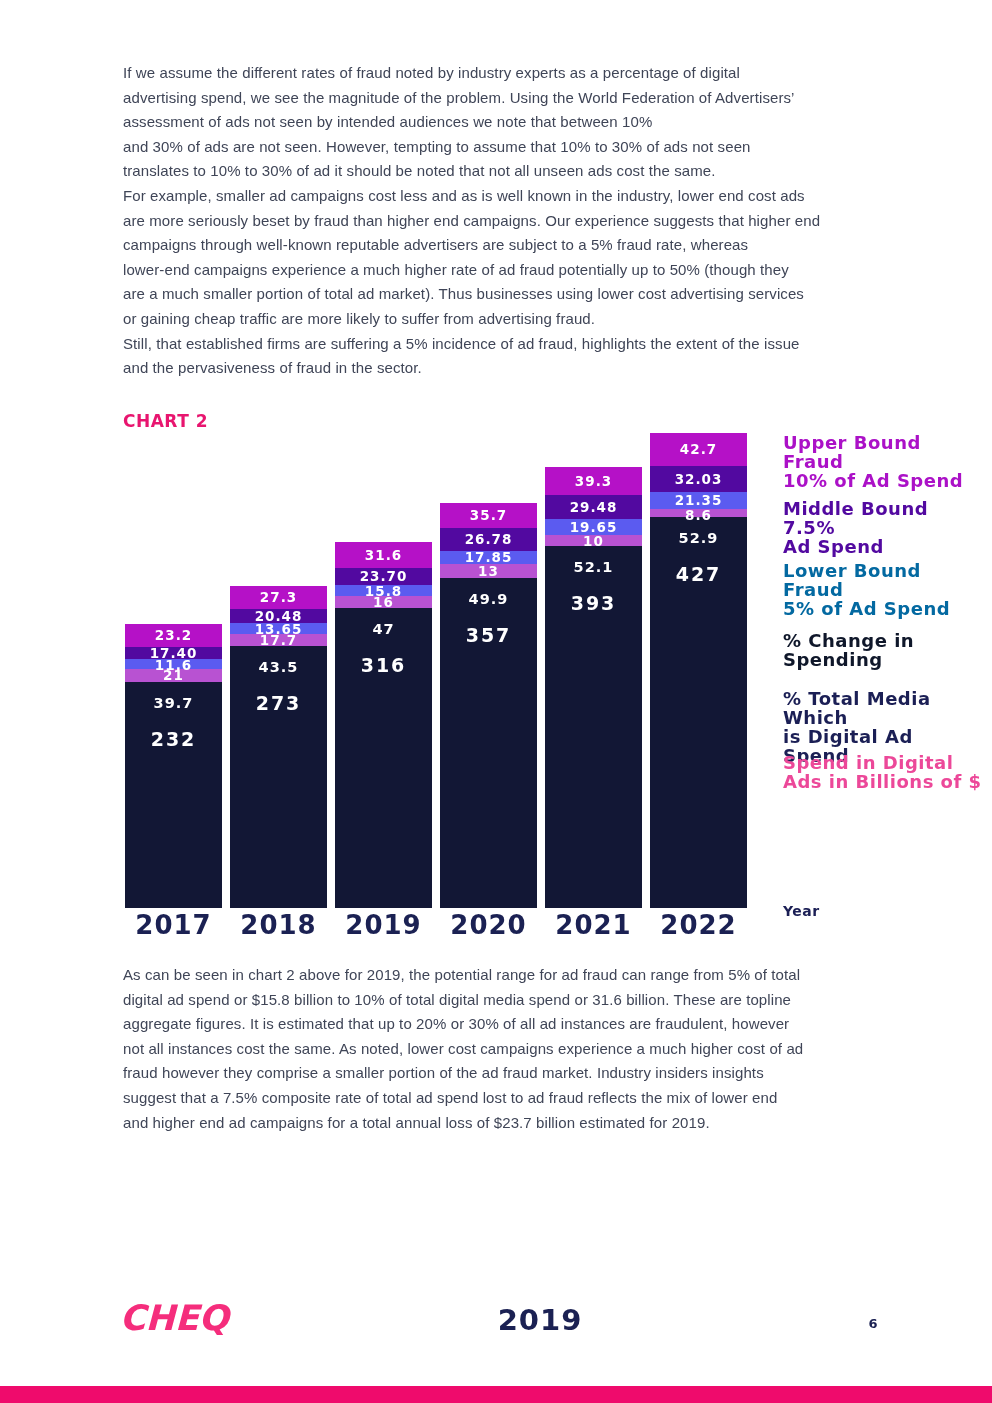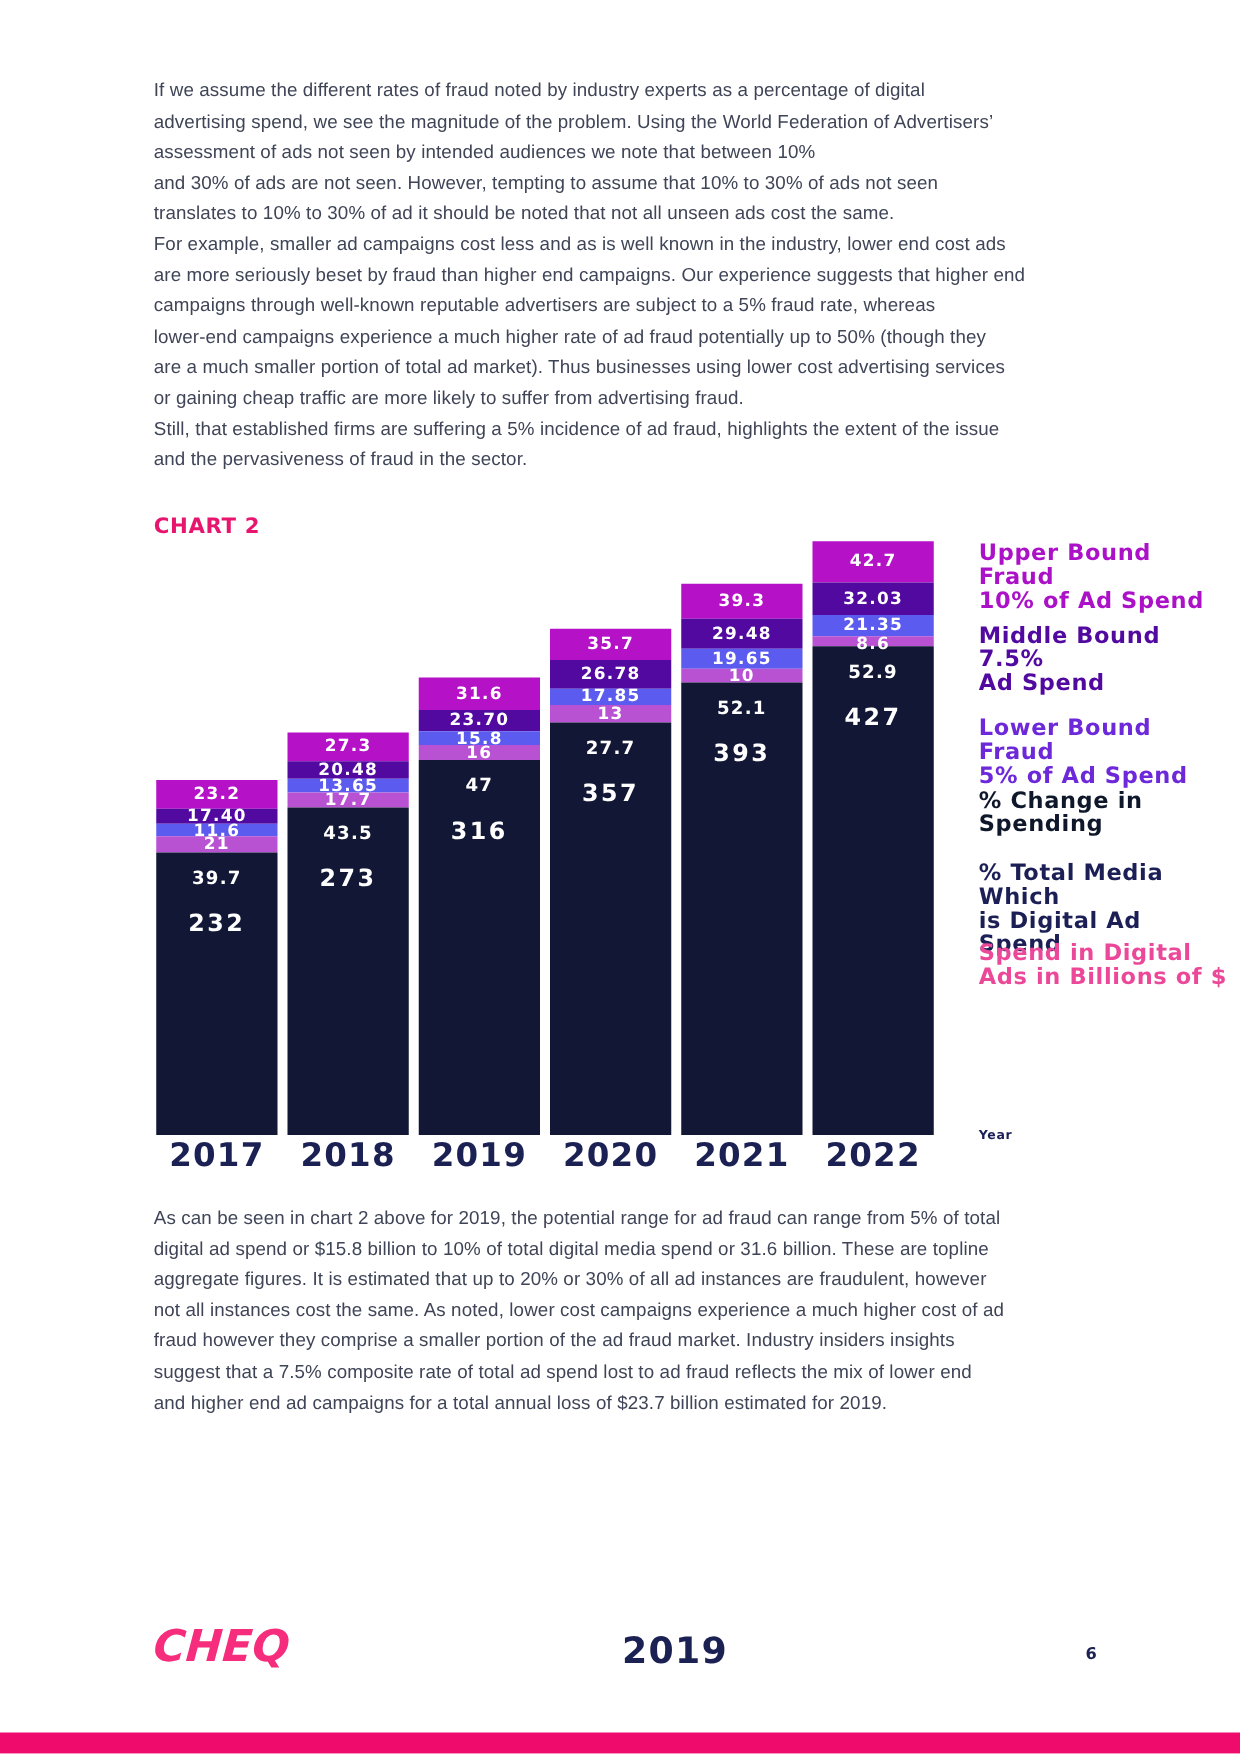--- a/index.html
+++ b/index.html
@@ -44,21 +44,21 @@
   }
   .legend-item {
     position:absolute; left:660px; width:200px;
     font-family:"DejaVu Sans", sans-serif; font-weight:bold;
     font-size:18px; line-height:19px; letter-spacing:0.5px;
     white-space:pre-line;
   }
   .year-axis-label {
     position:absolute; left:660px; top:478px;
     font-family:"DejaVu Sans", sans-serif; font-weight:bold;
-    font-size:10px; color:#1b1f55; letter-spacing:0.5px;
+    font-size:14px; color:#1b1f55; letter-spacing:0.5px;
   }
   .logo {
     position:absolute; left:123px; top:1298px;
     font-family:"DejaVu Sans", sans-serif; font-weight:bold; font-style:italic;
     font-size:35px; color:#f52d7c; letter-spacing:0px; transform:skewX(-4deg);
   }
   .footer-year {
     position:absolute; left:430px; top:1303px; width:220px; text-align:center;
     font-family:"DejaVu Sans", sans-serif; font-weight:bold;
     font-size:29px; color:#1b2153; letter-spacing:1px;
@@ -126,21 +126,21 @@
           <span class="spend-val">316</span>
         </div>
       </div>
       <div class="year-tick" style="left: 212px;">2019</div>
       <div class="bar" style="left: 317px; top: 78px; height: 405px;">
         <div class="seg" style="background: rgb(181, 17, 199); height: 25px; line-height: 25px;">35.7</div>
         <div class="seg" style="background: rgb(82, 9, 160); height: 23px; line-height: 23px;">26.78</div>
         <div class="seg" style="background: rgb(91, 91, 240); height: 13px; line-height: 13px;">17.85</div>
         <div class="seg" style="background: rgb(184, 82, 210); height: 14px; line-height: 14px;">13</div>
         <div class="seg seg-navy" style="background: rgb(18, 23, 53); height: 330px;">
-          <span class="pct-val">27.7</span>
+          <span class="pct-val">49.9</span>
           <span class="spend-val">357</span>
         </div>
       </div>
       <div class="year-tick" style="left: 317px;">2020</div>
       <div class="bar" style="left: 422px; top: 42px; height: 441px;">
         <div class="seg" style="background: rgb(181, 17, 199); height: 28px; line-height: 28px;">39.3</div>
         <div class="seg" style="background: rgb(82, 9, 160); height: 24px; line-height: 24px;">29.48</div>
         <div class="seg" style="background: rgb(91, 91, 240); height: 16px; line-height: 16px;">19.65</div>
         <div class="seg" style="background: rgb(184, 82, 210); height: 11px; line-height: 13px;">10</div>
         <div class="seg seg-navy" style="background: rgb(18, 23, 53); height: 362px;">
@@ -157,21 +157,21 @@
         <div class="seg seg-navy" style="background: rgb(18, 23, 53); height: 391px;">
           <span class="pct-val">52.9</span>
           <span class="spend-val">427</span>
         </div>
       </div>
       <div class="year-tick" style="left: 527px;">2022</div>
       <div class="legend-item" style="top: 8px; color: rgb(171, 17, 199);">Upper Bound Fraud
 10% of Ad Spend</div>
       <div class="legend-item" style="top: 74px; color: rgb(82, 9, 160);">Middle Bound 7.5%
 Ad Spend</div>
-      <div class="legend-item" style="top: 148px; color: #6d28d9;">Lower Bound Fraud
+      <div class="legend-item" style="top: 136px; color: #0369a1;">Lower Bound Fraud
 5% of Ad Spend</div>
       <div class="legend-item" style="top: 206px; color: #0f172a;">% Change in
 Spending</div>
       <div class="legend-item" style="top: 264px; color: rgb(27, 31, 85);">% Total Media Which
 is Digital Ad Spend</div>
       <div class="legend-item" style="top: 328px; color: #ec4899;">Spend in Digital
 Ads in Billions of $</div>
       <div class="year-axis-label">Year</div>
     </div>
 

